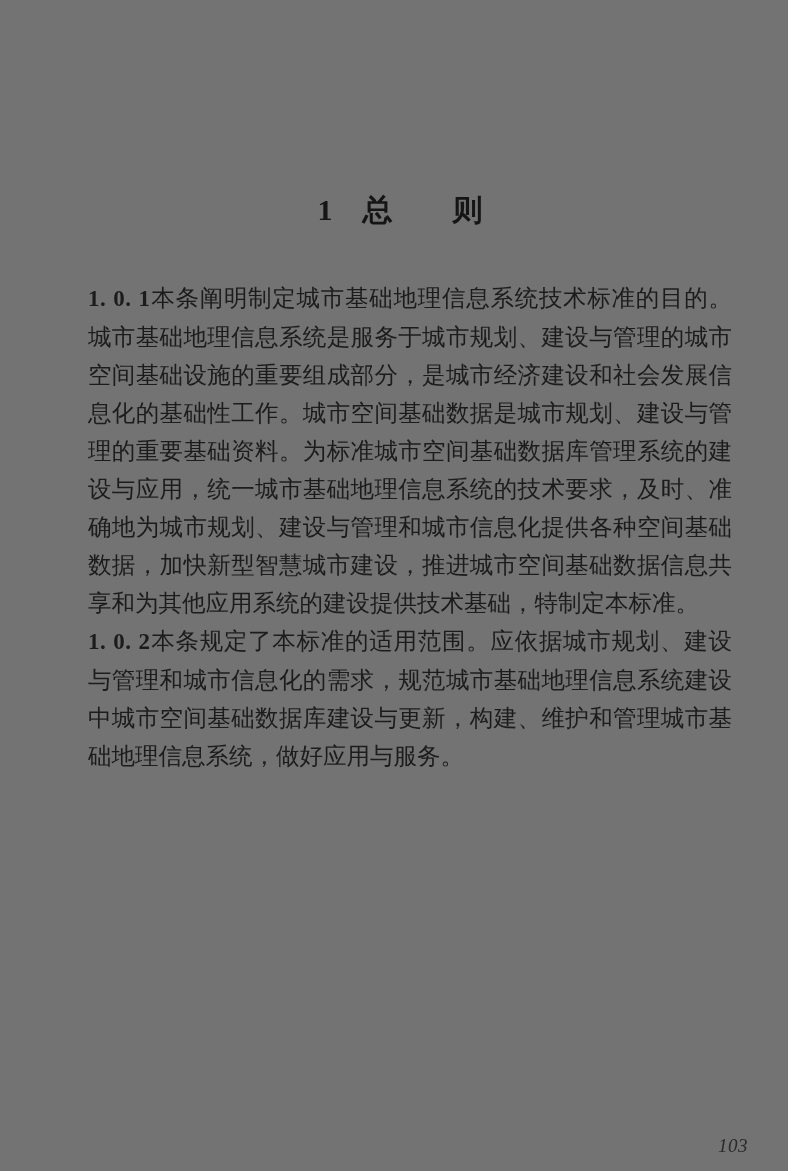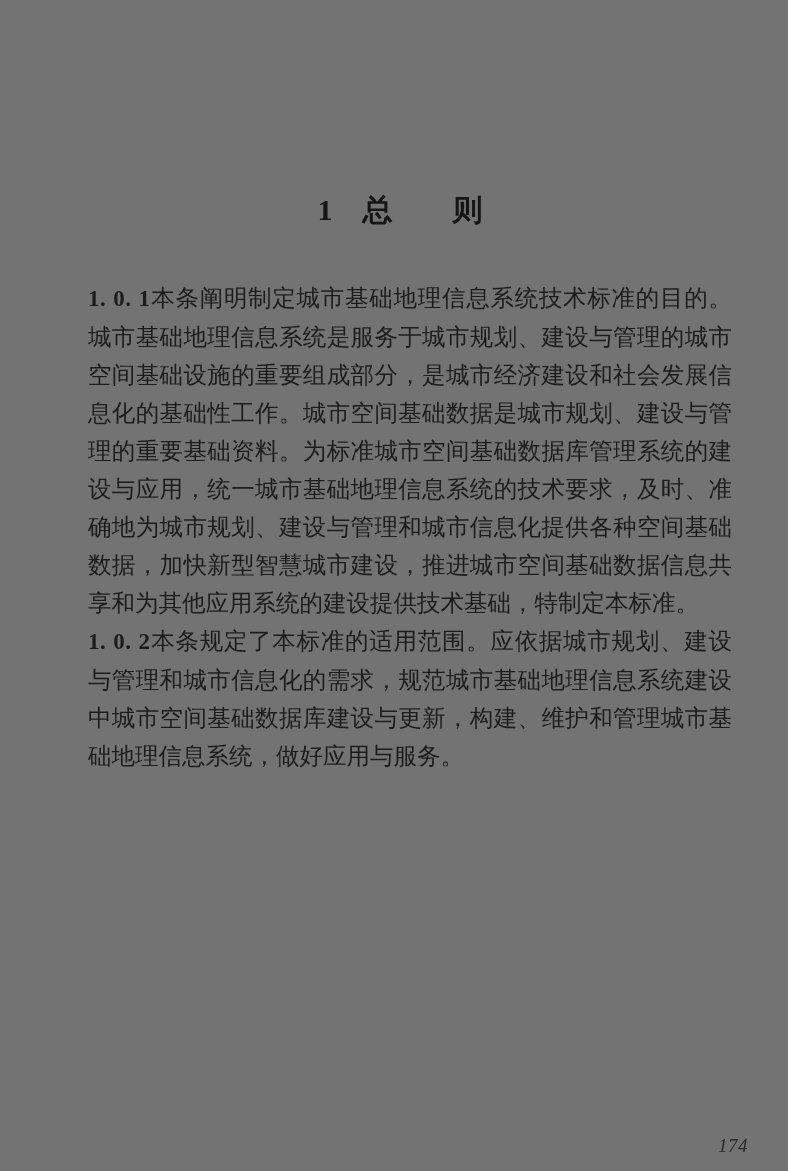--- a/index.html
+++ b/index.html
@@ -89,15 +89,15 @@
       <span class="clause-num">1. 0. 1</span><span class="clause-text">本条阐明制定城市基础地理信息系统技术标准的目的。城市基础地理信息系统是服务于城市规划、建设与管理的城市空间基础设施的重要组成部分，是城市经济建设和社会发展信息化的基础性工作。城市空间基础数据是城市规划、建设与管理的重要基础资料。为标准城市空间基础数据库管理系统的建设与应用，统一城市基础地理信息系统的技术要求，及时、准确地为城市规划、建设与管理和城市信息化提供各种空间基础数据，加快新型智慧城市建设，推进城市空间基础数据信息共享和为其他应用系统的建设提供技术基础，特制定本标准。</span>
     </p>
 
     <p class="clause">
       <span class="clause-num">1. 0. 2</span><span class="clause-text">本条规定了本标准的适用范围。应依据城市规划、建设与管理和城市信息化的需求，规范城市基础地理信息系统建设中城市空间基础数据库建设与更新，构建、维护和管理城市基础地理信息系统，做好应用与服务。</span>
     </p>
 
 
   </div>
 
-  <div class="page-number">174</div>
+  <div class="page-number">103</div>
 
 </div>
 
 </body></html>

